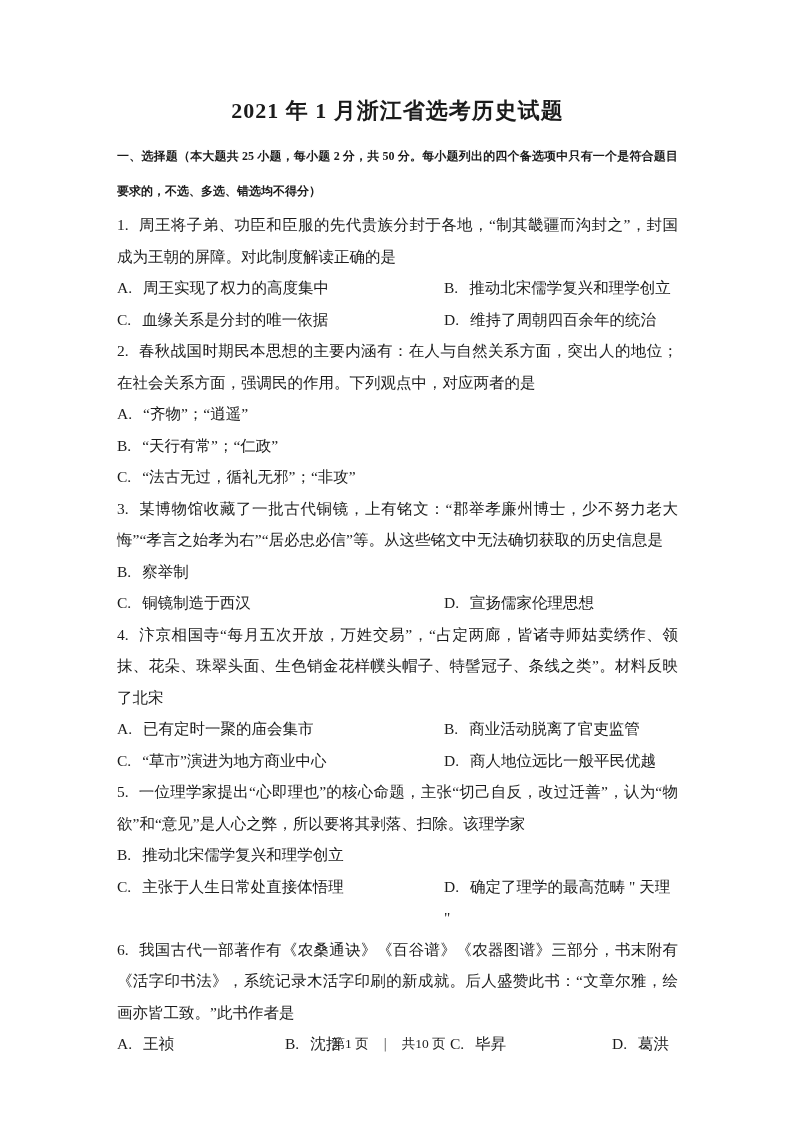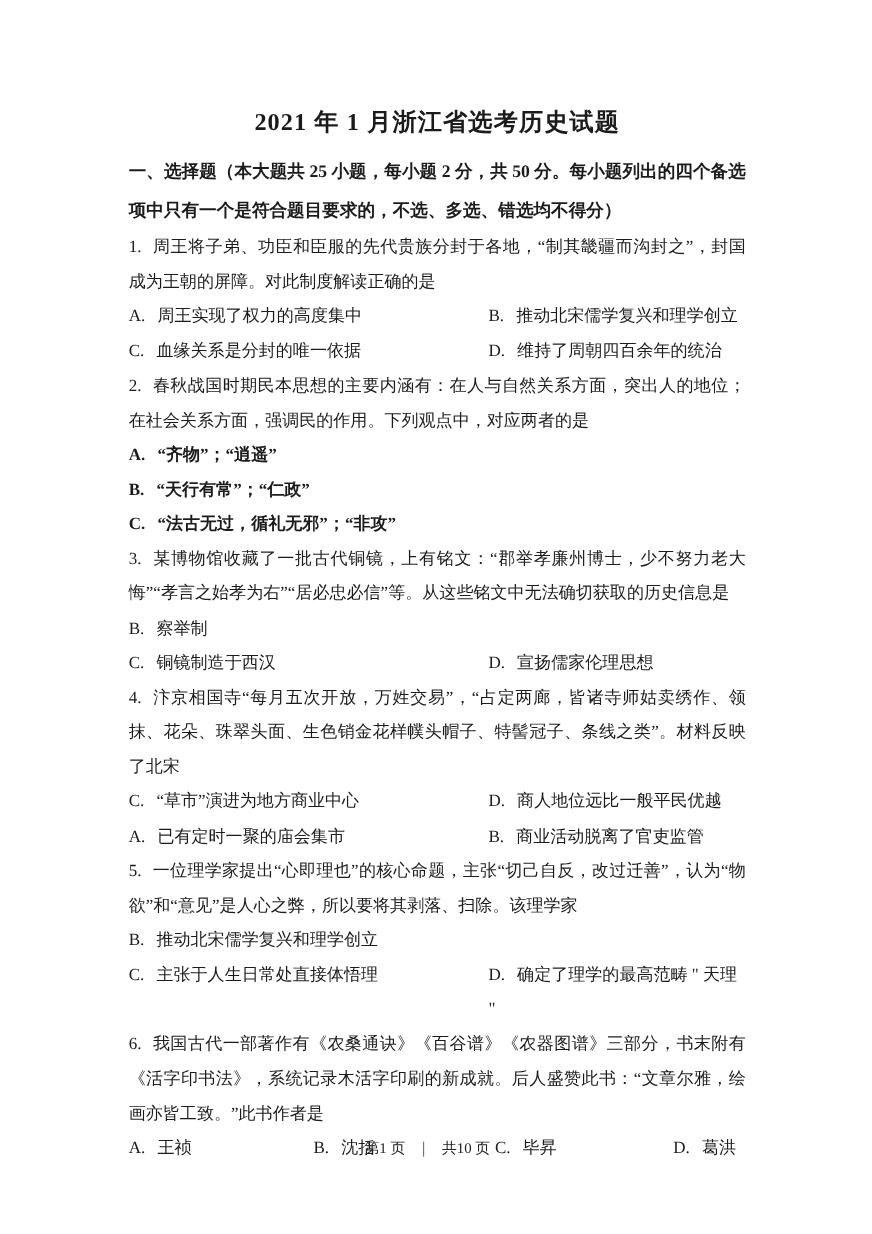--- a/index.html
+++ b/index.html
@@ -25,21 +25,21 @@
   .doc-title {
     margin: 0 0 13px 0;
     font-size: 22px;
     line-height: 30px;
     font-weight: bold;
     text-align: center;
     letter-spacing: 1px;
   }
   .section-heading {
     margin: 0;
-    font-size: 16px;
+    font-size: 12px;
     line-height: 35px;
     font-weight: bold;
     text-align: justify;
     text-justify: inter-ideograph;
   }
   .question {
     font-size: 15.5px;
     line-height: 31.5px;
   }
   .stem {
@@ -54,21 +54,20 @@
     display: grid;
   }
   .opt-row.two-col {
     grid-template-columns: 327px 1fr;
   }
   .opt-row.four-col {
     grid-template-columns: 168px 165px 162px 1fr;
   }
   .opt-row.one-col {
     grid-template-columns: 1fr;
-    font-weight: bold;
   }
   .option .opt-label {
     margin-right: 11px;
   }
   .footer {
     position: absolute;
     left: 0;
     right: 16px;
     top: 1033px;
     text-align: center;
@@ -123,26 +122,26 @@
     </div>
     <div class="opt-row two-col">
       <div class="option"><span class="opt-label">C.</span><span>铜镜制造于西汉</span></div>
       <div class="option"><span class="opt-label">D.</span><span>宣扬儒家伦理思想</span></div>
     </div>
   </div>
 
   <div class="question">
     <p class="stem"><span class="q-num">4.</span><span>汴京相国寺“每月五次开放，万姓交易”，“占定两廊，皆诸寺师姑卖绣作、领抹、花朵、珠翠头面、生色销金花样幞头帽子、特髻冠子、条线之类”。材料反映了北宋</span></p>
     <div class="opt-row two-col">
+      <div class="option"><span class="opt-label">A.</span><span>已有定时一聚的庙会集市</span></div>
+      <div class="option"><span class="opt-label">B.</span><span>商业活动脱离了官吏监管</span></div>
+    </div>
+    <div class="opt-row two-col">
       <div class="option"><span class="opt-label">C.</span><span>“草市”演进为地方商业中心</span></div>
       <div class="option"><span class="opt-label">D.</span><span>商人地位远比一般平民优越</span></div>
-    </div>
-    <div class="opt-row two-col">
-      <div class="option"><span class="opt-label">A.</span><span>已有定时一聚的庙会集市</span></div>
-      <div class="option"><span class="opt-label">B.</span><span>商业活动脱离了官吏监管</span></div>
     </div>
   </div>
 
   <div class="question">
     <p class="stem"><span class="q-num">5.</span><span>一位理学家提出“心即理也”的核心命题，主张“切己自反，改过迁善”，认为“物欲”和“意见”是人心之弊，所以要将其剥落、扫除。该理学家</span></p>
     <div class="opt-row two-col">
       <div class="option"><span class="opt-label">B.</span><span>推动北宋儒学复兴和理学创立</span></div>
     </div>
     <div class="opt-row two-col">
       <div class="option"><span class="opt-label">C.</span><span>主张于人生日常处直接体悟理</span></div>

